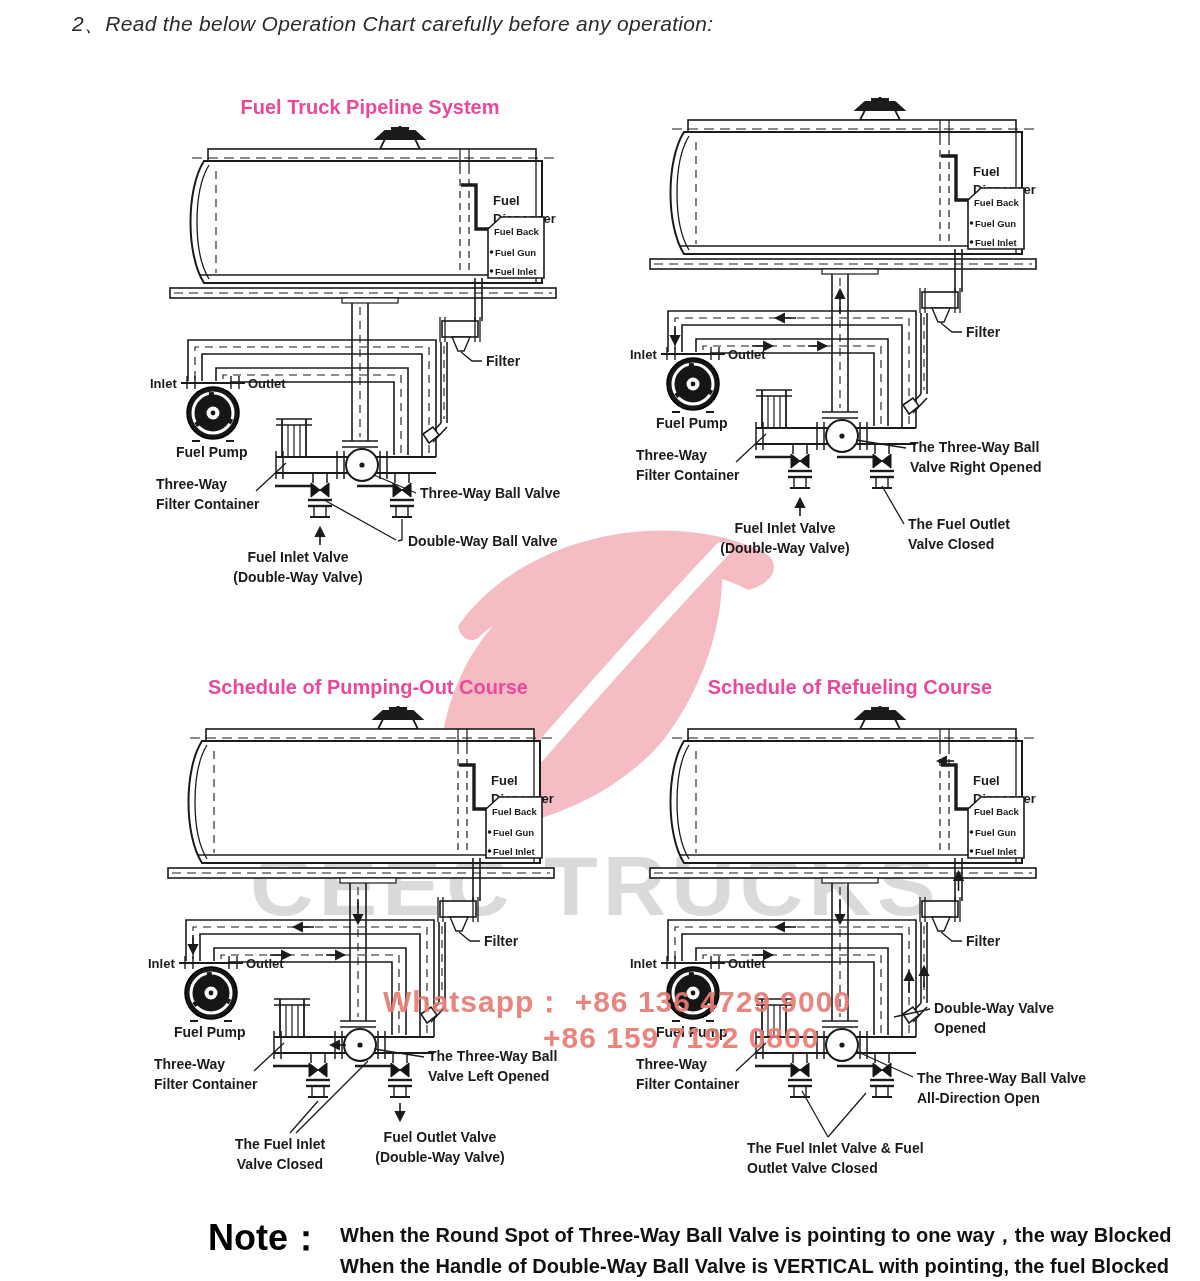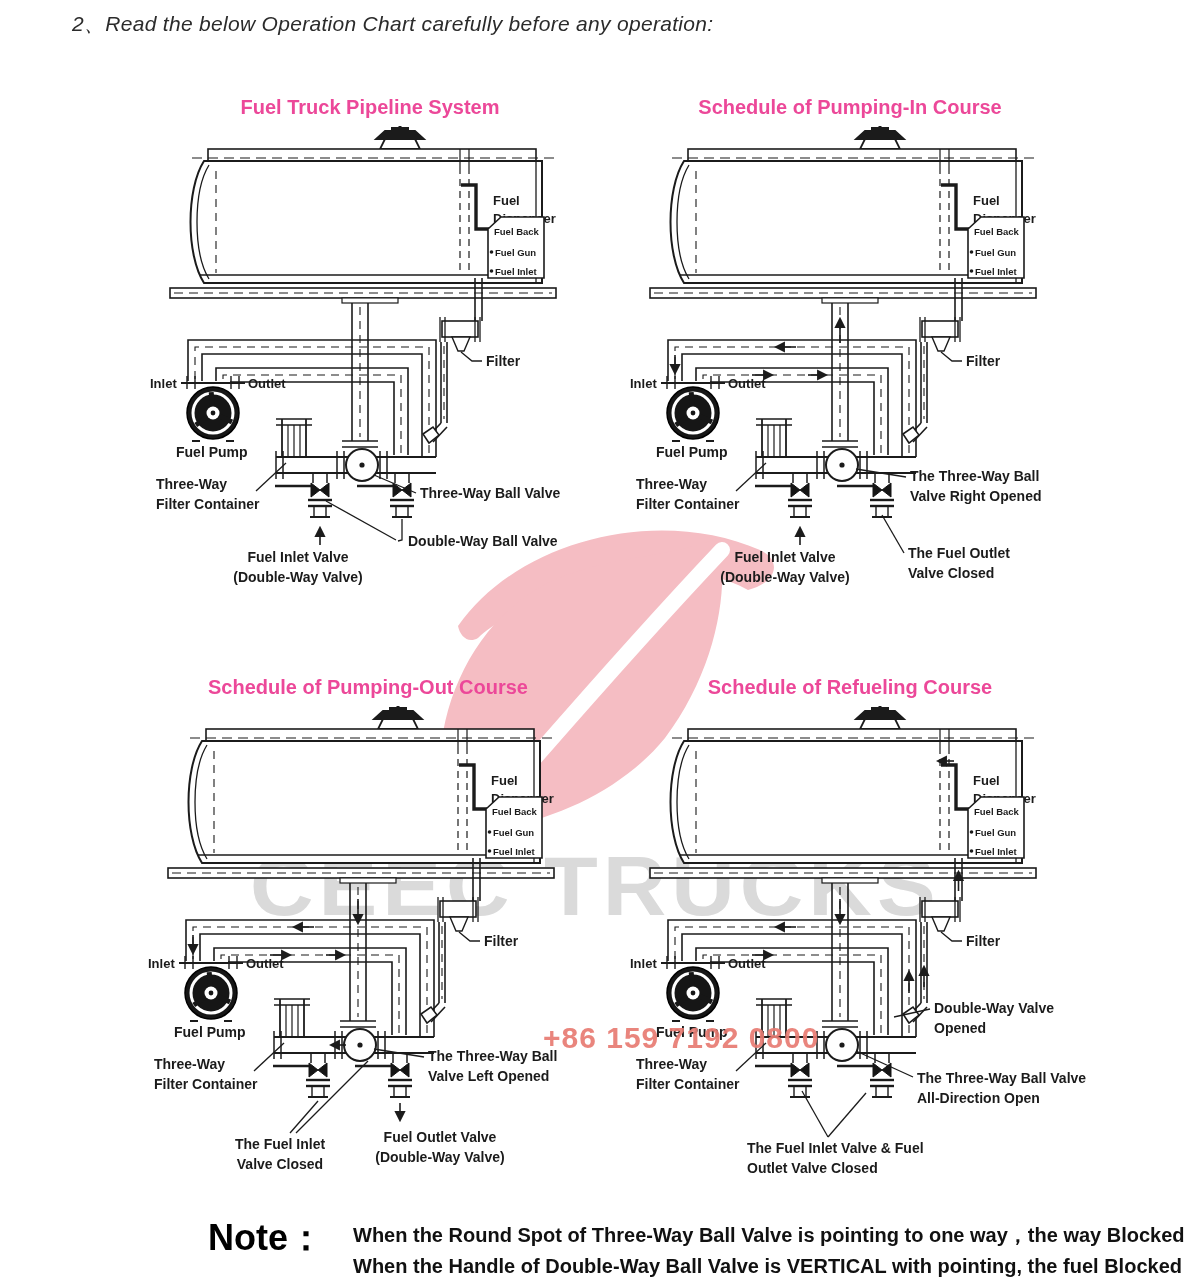--- a/index.html
+++ b/index.html
@@ -18,21 +18,21 @@
   
   .quad{position:absolute;width:480px;z-index:1;}
   .qtitle{margin:0 0 6px 0;text-align:center;font-size:20px;font-weight:bold;color:#ec4899;}
   .qsvg{display:block;width:480px;height:475px;}
   svg text{font-family:"Liberation Sans",sans-serif;font-weight:bold;fill:#1b1b1b;}
   .t14{font-size:14px;} .t13{font-size:13px;} .t9{font-size:9.5px;}
   .ldr{fill:none;stroke:#1b1b1b;stroke-width:1.3;}
   .flow{stroke:#1b1b1b;stroke-width:1.6;}
   
   .note{position:absolute;left:208px;top:1218px;z-index:2;display:flex;align-items:flex-start;}
-  .note-label{font-size:36px;font-weight:bold;color:#000;margin-right:29px;line-height:40px;}
+  .note-label{font-size:36px;font-weight:bold;color:#000;margin-right:16px;line-height:40px;}
   .note-lines{font-size:20px;font-weight:bold;color:#111;line-height:31px;padding-top:2px;white-space:nowrap;}
 </style>
 </head>
 <body>
 
 <div class="page">
 
   <svg width="0" height="0" style="position:absolute" aria-hidden="true">
     <defs>
       <marker id="ah" viewBox="0 0 10 10" refX="8" refY="5" markerWidth="7" markerHeight="7" orient="auto-start-reverse">
@@ -202,21 +202,20 @@
       <path d="M 196,376 L 266,415" class="ldr"></path>
       <path d="M 272,394 L 272,415 L 268,416" class="ldr"></path>
       <text x="278" y="421" class="t14">Double-Way Ball Valve</text>
       <line x1="190" y1="420" x2="190" y2="403" class="flow" marker-end="url(#ah)"></line>
       <text x="168" y="437" class="t14" text-anchor="middle">Fuel Inlet Valve</text>
       <text x="168" y="457" class="t14" text-anchor="middle">(Double-Way Valve)</text>
     </svg>
   </section>
 
   <section class="quad" style="left:610px;top:96px;">
-    <h2 class="qtitle">Schedule of Pumping-In Course</h2>
     <svg class="qsvg" viewBox="0 0 480 475">
       <use href="#rig" xlink:href="#rig"></use>
       <g>
         <line x1="230" y1="218" x2="230" y2="194" class="flow" marker-end="url(#ah)"></line>
         <line x1="186" y1="222" x2="166" y2="222" class="flow" marker-end="url(#ah)"></line>
         <line x1="142" y1="250" x2="162" y2="250" class="flow" marker-end="url(#ah)"></line>
         <line x1="198" y1="250" x2="216" y2="250" class="flow" marker-end="url(#ah)"></line>
         <line x1="65" y1="230" x2="65" y2="248" class="flow" marker-end="url(#ah)"></line>
       </g>
       <path d="M 246,344 L 296,352" class="ldr"></path>
@@ -275,20 +274,21 @@
       <path d="M 246,346 L 303,372" class="ldr"></path>
       <text x="307" y="378" class="t14">The Three-Way Ball Valve</text>
       <text x="307" y="398" class="t14">All-Direction Open</text>
       <path d="M 192,386 L 218,432" class="ldr"></path>
       <path d="M 256,388 L 218,432" class="ldr"></path>
       <text x="137" y="448" class="t14">The Fuel Inlet Valve &amp; Fuel</text>
       <text x="137" y="468" class="t14">Outlet Valve Closed</text>
     </svg>
   </section>
 
+  <div class="wm-wa wa1">Whatsapp：  +86 136 4729 9000</div>
   <div class="wm-wa wa2">+86 159 7192 0800</div>
 
   <div class="note">
     <div class="note-label">Note：</div>
     <div class="note-lines">
       <div>When the Round Spot of Three-Way Ball Valve is pointing to one way，the way Blocked</div>
       <div>When the Handle of Double-Way Ball Valve is VERTICAL with pointing, the fuel Blocked</div>
     </div>
   </div>
 

